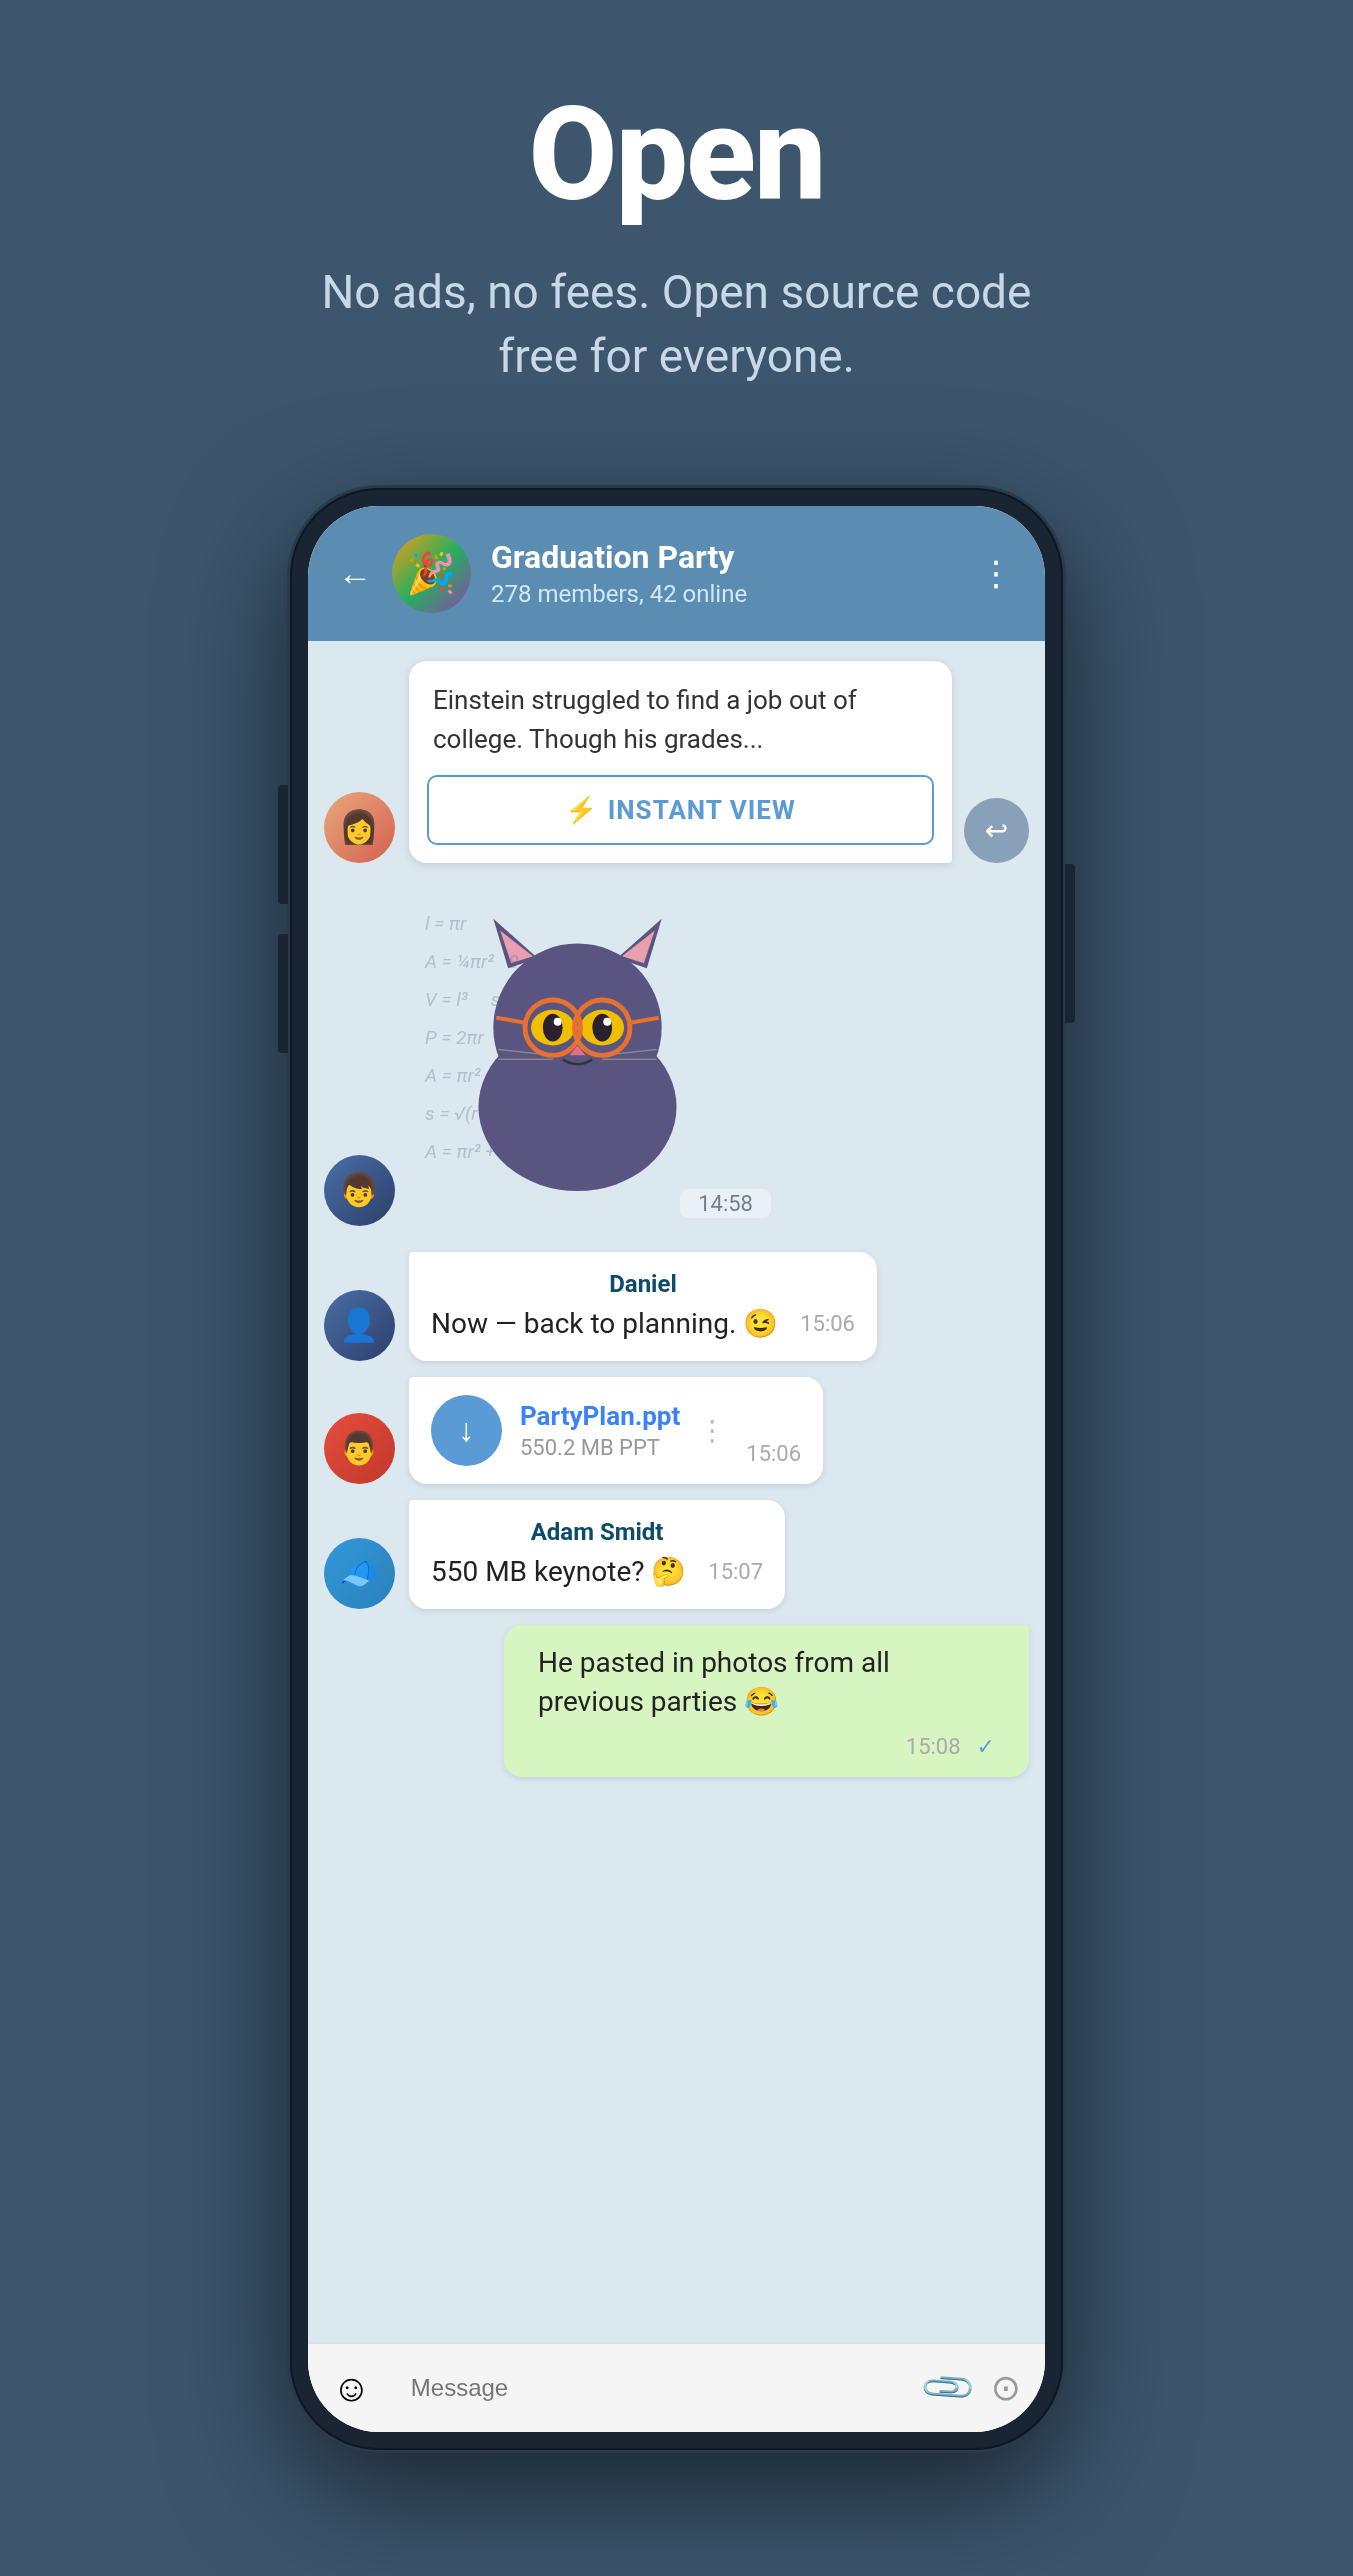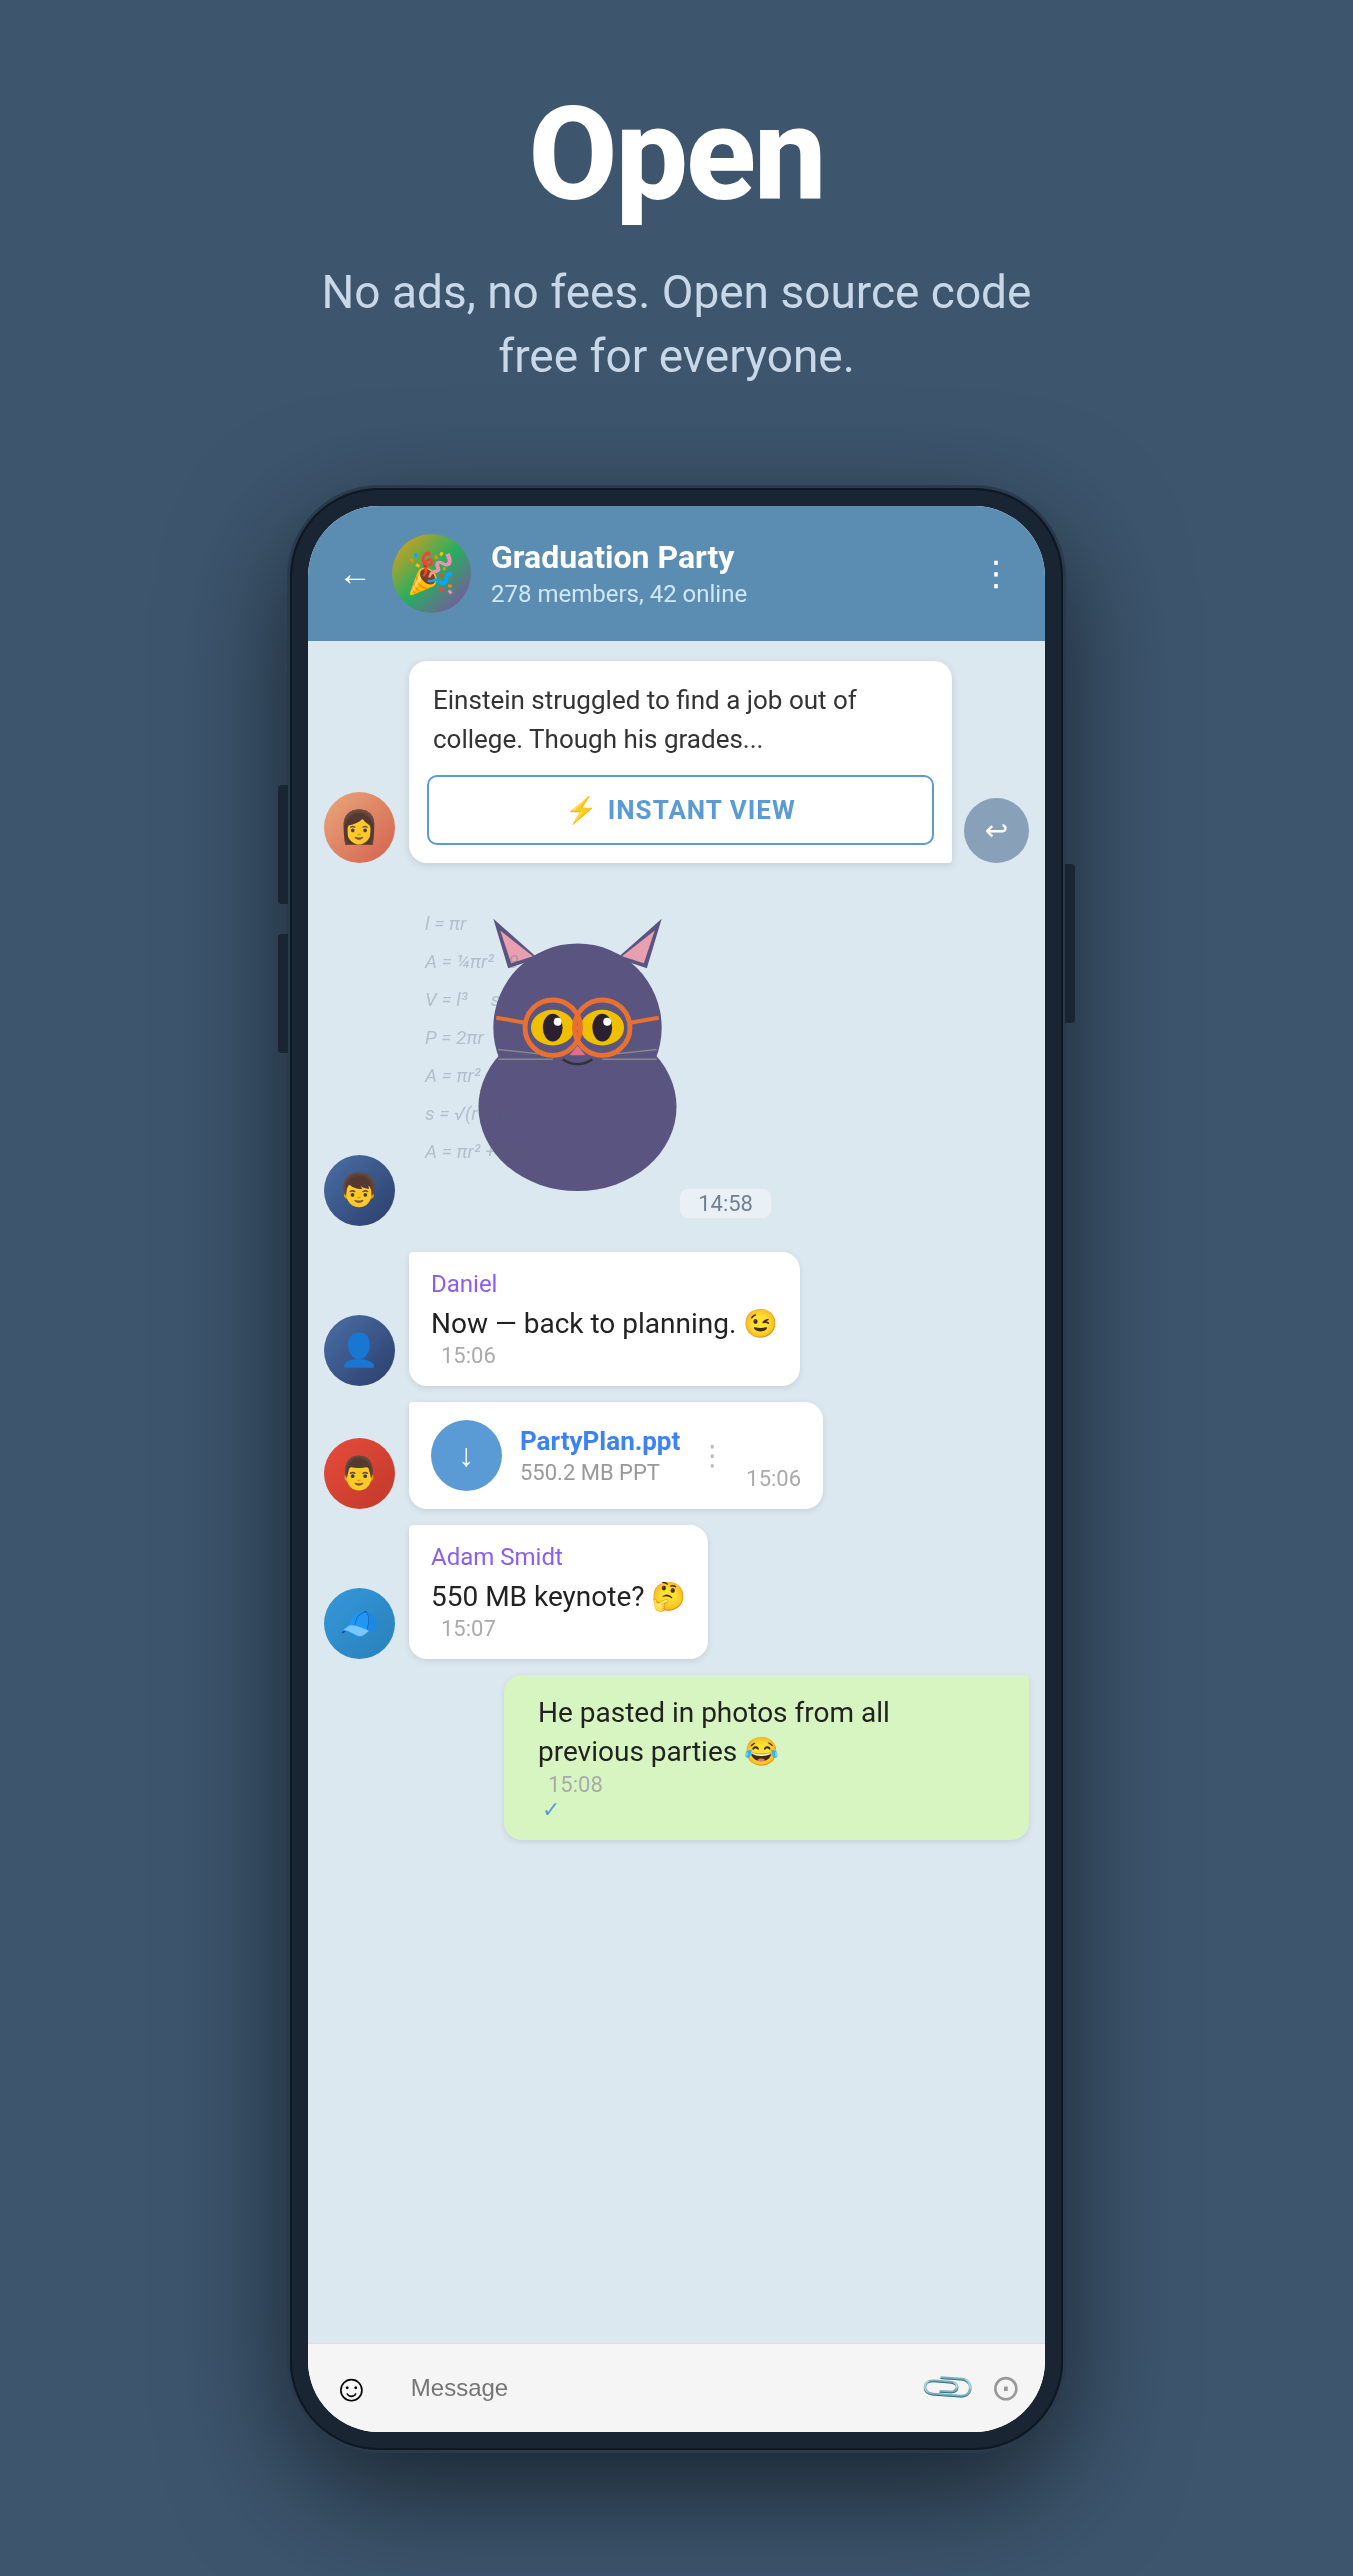--- a/index.html
+++ b/index.html
@@ -313,44 +313,44 @@
     .bubble-sent {
       background: #d7f5c0;
       border-radius: 18px 4px 18px 18px;
       padding: 18px 34px;
       box-shadow: 0 2px 6px rgba(0,0,0,0.1);
       max-width: 525px;
     }
 
     .msg-sender {
       font-size: 24px;
-      font-weight: 400;
-      color: #8b5cf6;
+      font-weight: 700;
+      color: #0c4a6e;
       margin-bottom: 6px;
+      text-align: center;
     }
 
     .msg-text {
       font-size: 28px;
       color: #222;
       line-height: 1.4;
     }
 
     .msg-time {
       font-size: 22px;
       color: #aaa;
       margin-left: 10px;
     }
 
     .msg-text-row {
       display: flex;
-      align-items: flex-start;
+      align-items: center;
       justify-content: flex-end;
-      gap: 0;
+      gap: 12px;
       flex-wrap: wrap;
-      flex-direction: column;
     }
 
     .right-side {
       display: flex;
       align-items: flex-start;
       justify-content: flex-end;
       gap: 12px;
       width: 100%;
     }
 

